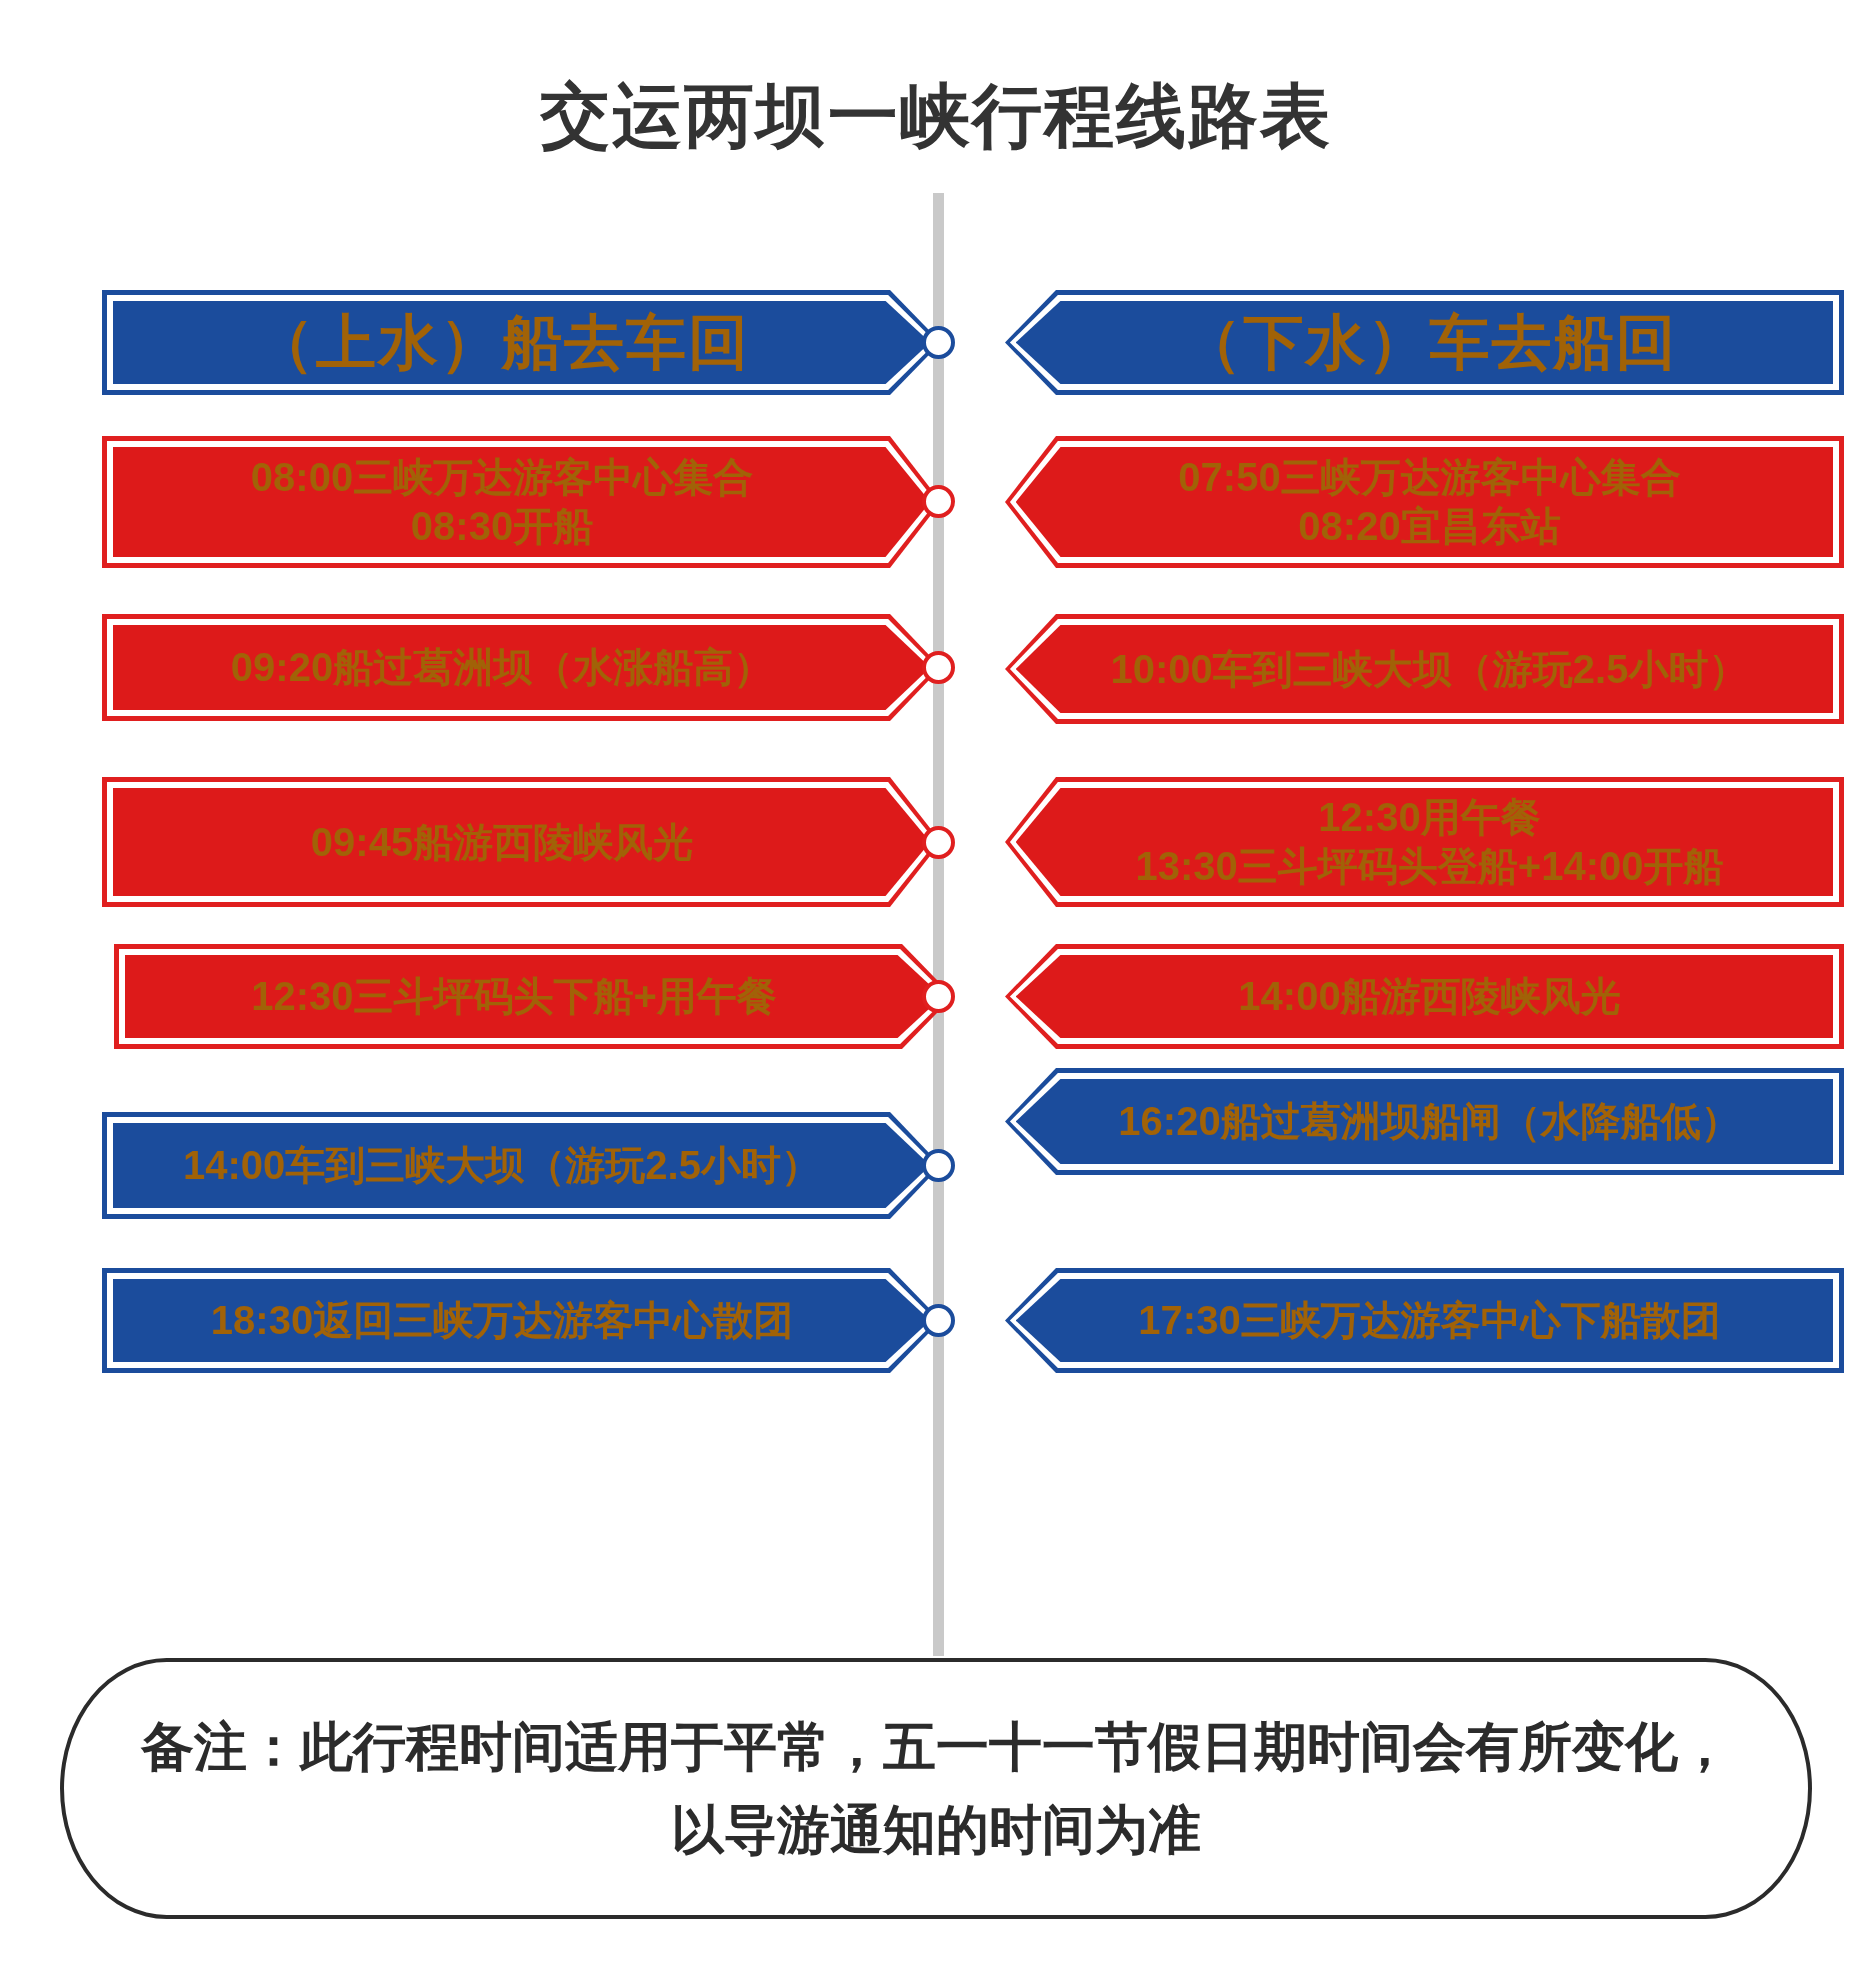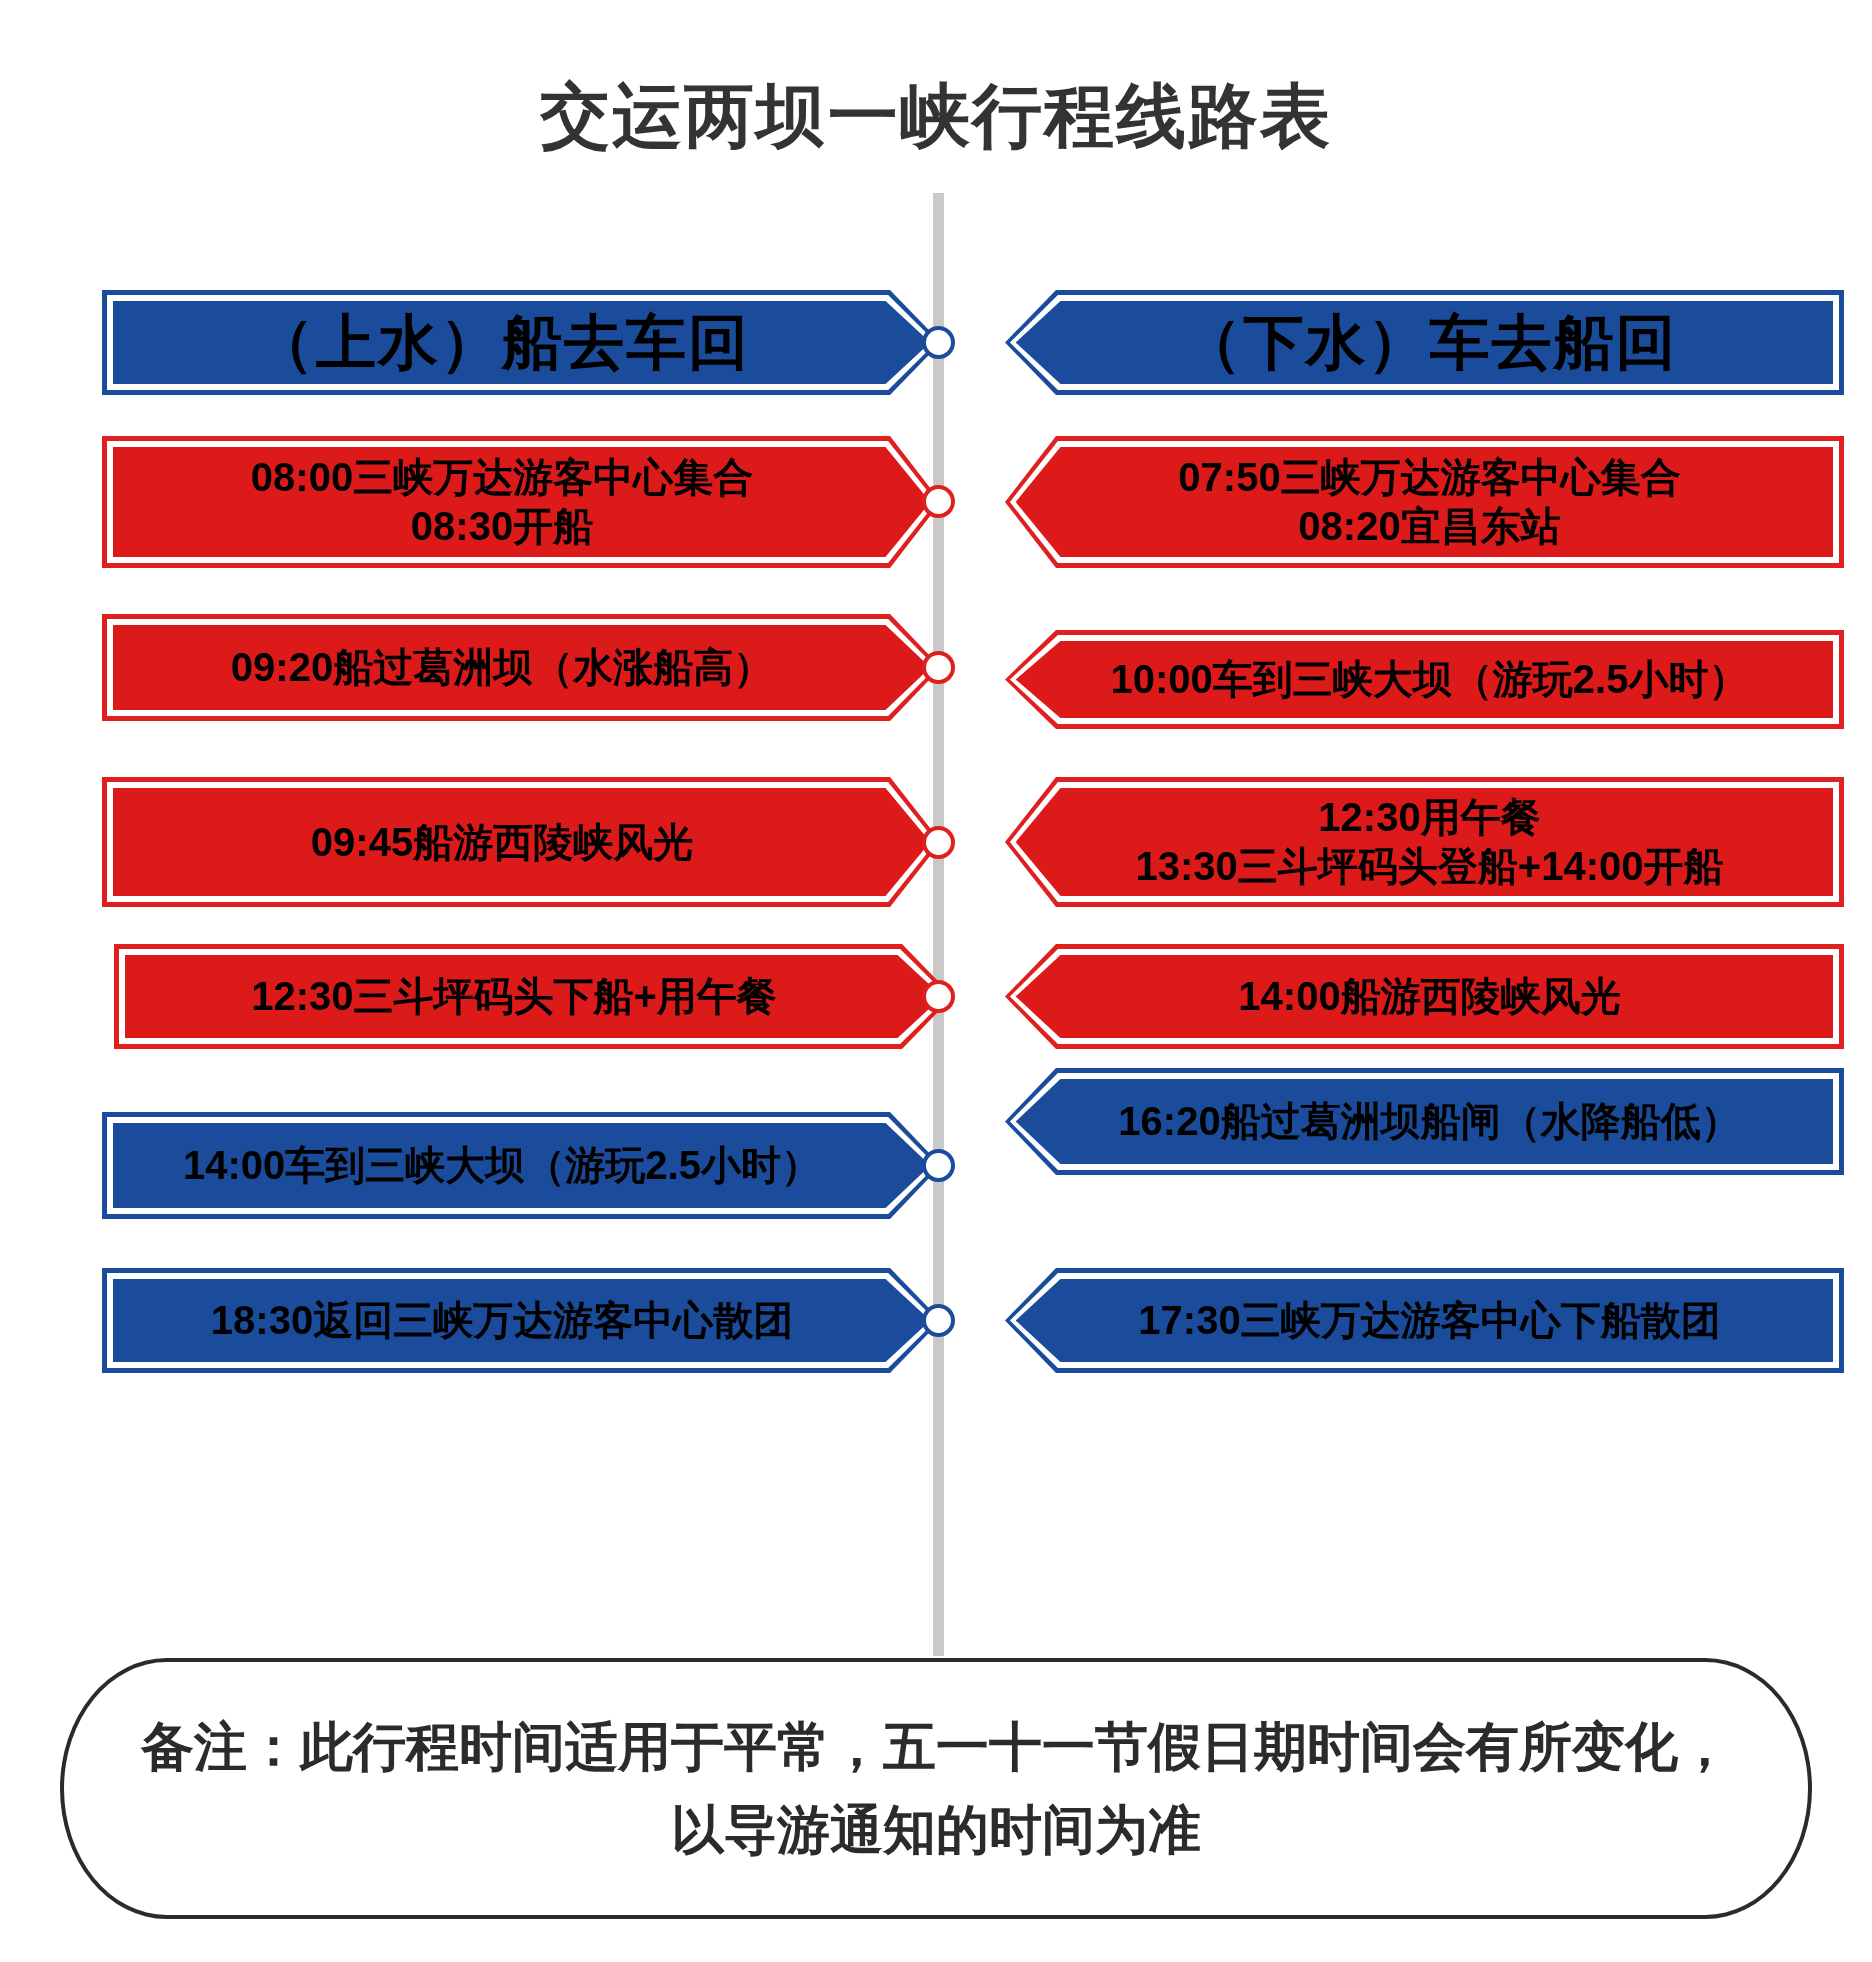--- a/index.html
+++ b/index.html
@@ -47,21 +47,21 @@
   .banner .outer{
     position:absolute;inset:0;
   }
   .banner .inner{
     position:absolute;
     top:10.7px;left:10.7px;right:10.7px;bottom:10.7px;
   }
   .banner .label{
     position:absolute;inset:0;
     display:flex;align-items:center;justify-content:center;
-    color:#000000;font-weight:bold;
+    color:#a16207;font-weight:bold;
     text-align:center;line-height:1.22;
     z-index:2;
     padding:0 68px;
     box-sizing:border-box;
     white-space:pre-line;
   }
 
   
   .pr .outer{clip-path:polygon(0 0, calc(100% - 51px) 0, 100% 50%, calc(100% - 51px) 100%, 0 100%);}
   .pr .inner{clip-path:polygon(0 0, calc(100% - 45px) 0, 100% 50%, calc(100% - 45px) 100%, 0 100%);}
@@ -182,21 +182,21 @@
     </div>
     <div class="row" style="top: 436px; height: 132px;">
       <div class="banner pl c-red step-row">
         <div class="outer"></div>
         <div class="gap"></div>
         <div class="inner"></div>
         <div class="label">07:50三峡万达游客中心集合
 08:20宜昌东站</div>
       </div>
     </div>
-    <div class="row" style="top: 630px; height: 99px;">
+    <div class="row" style="top: 614px; height: 110px;">
       <div class="banner pl c-red step-row">
         <div class="outer"></div>
         <div class="gap"></div>
         <div class="inner"></div>
         <div class="label">10:00车到三峡大坝（游玩2.5小时）</div>
       </div>
     </div>
     <div class="row" style="top: 777px; height: 130px;">
       <div class="banner pl c-red step-row">
         <div class="outer"></div>

